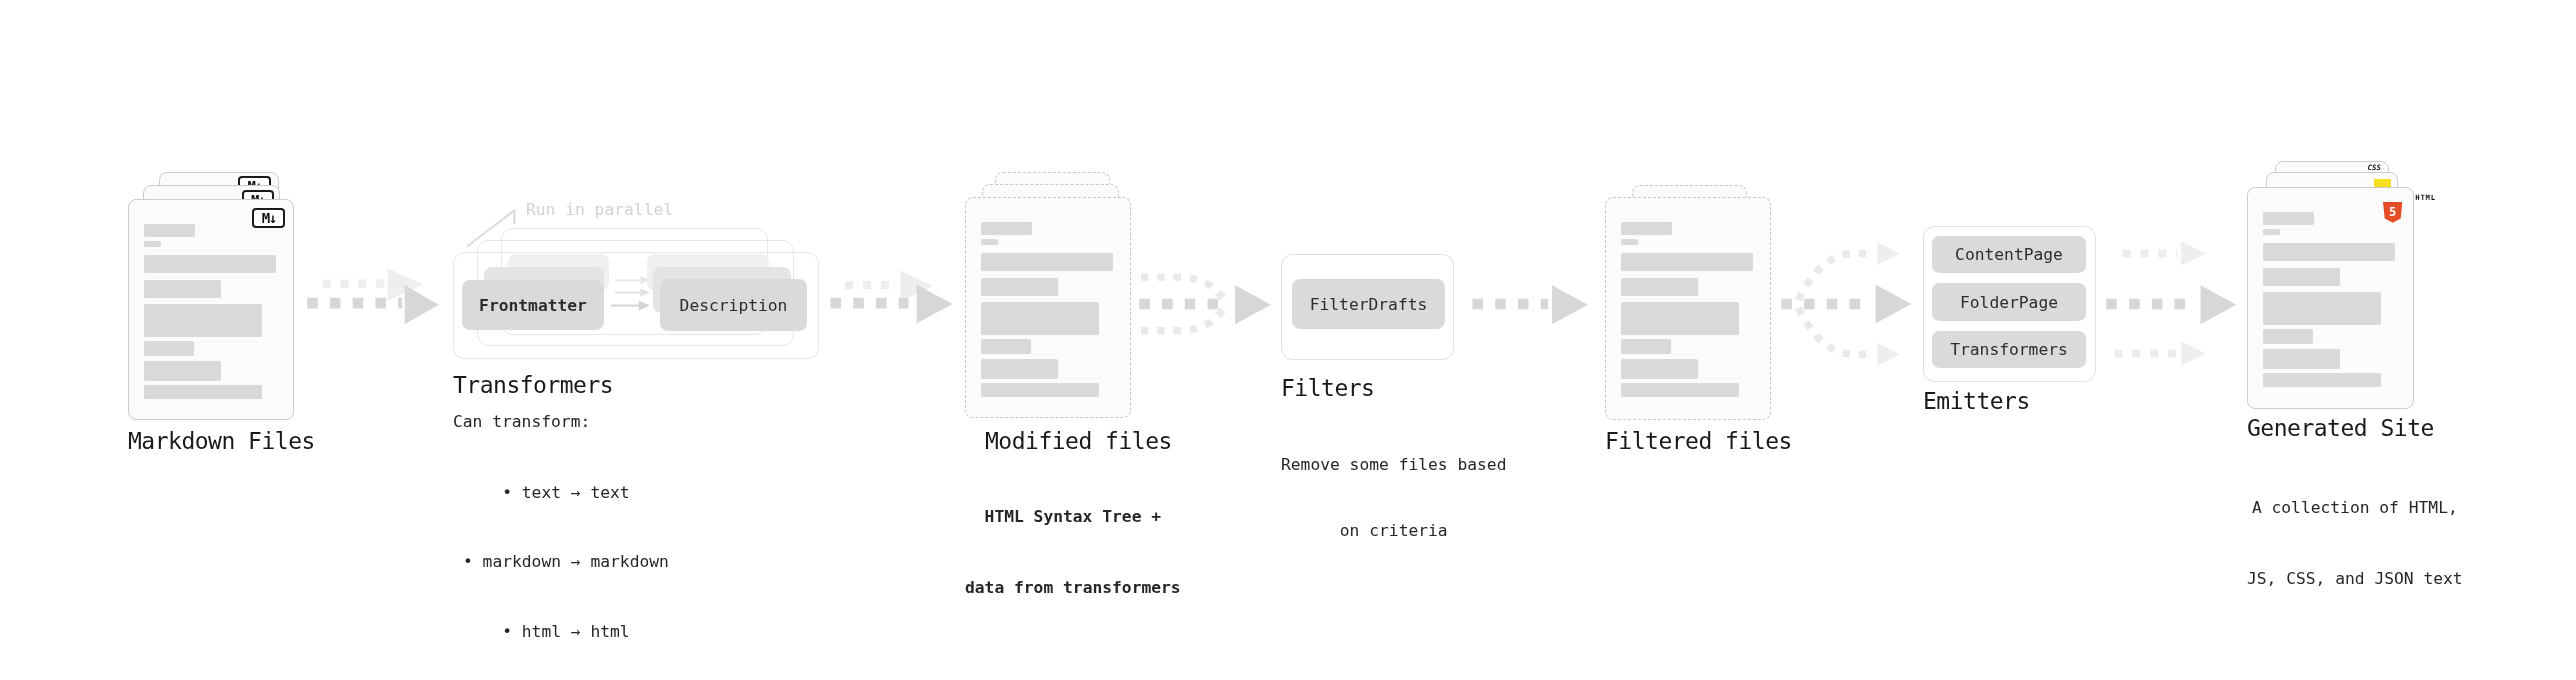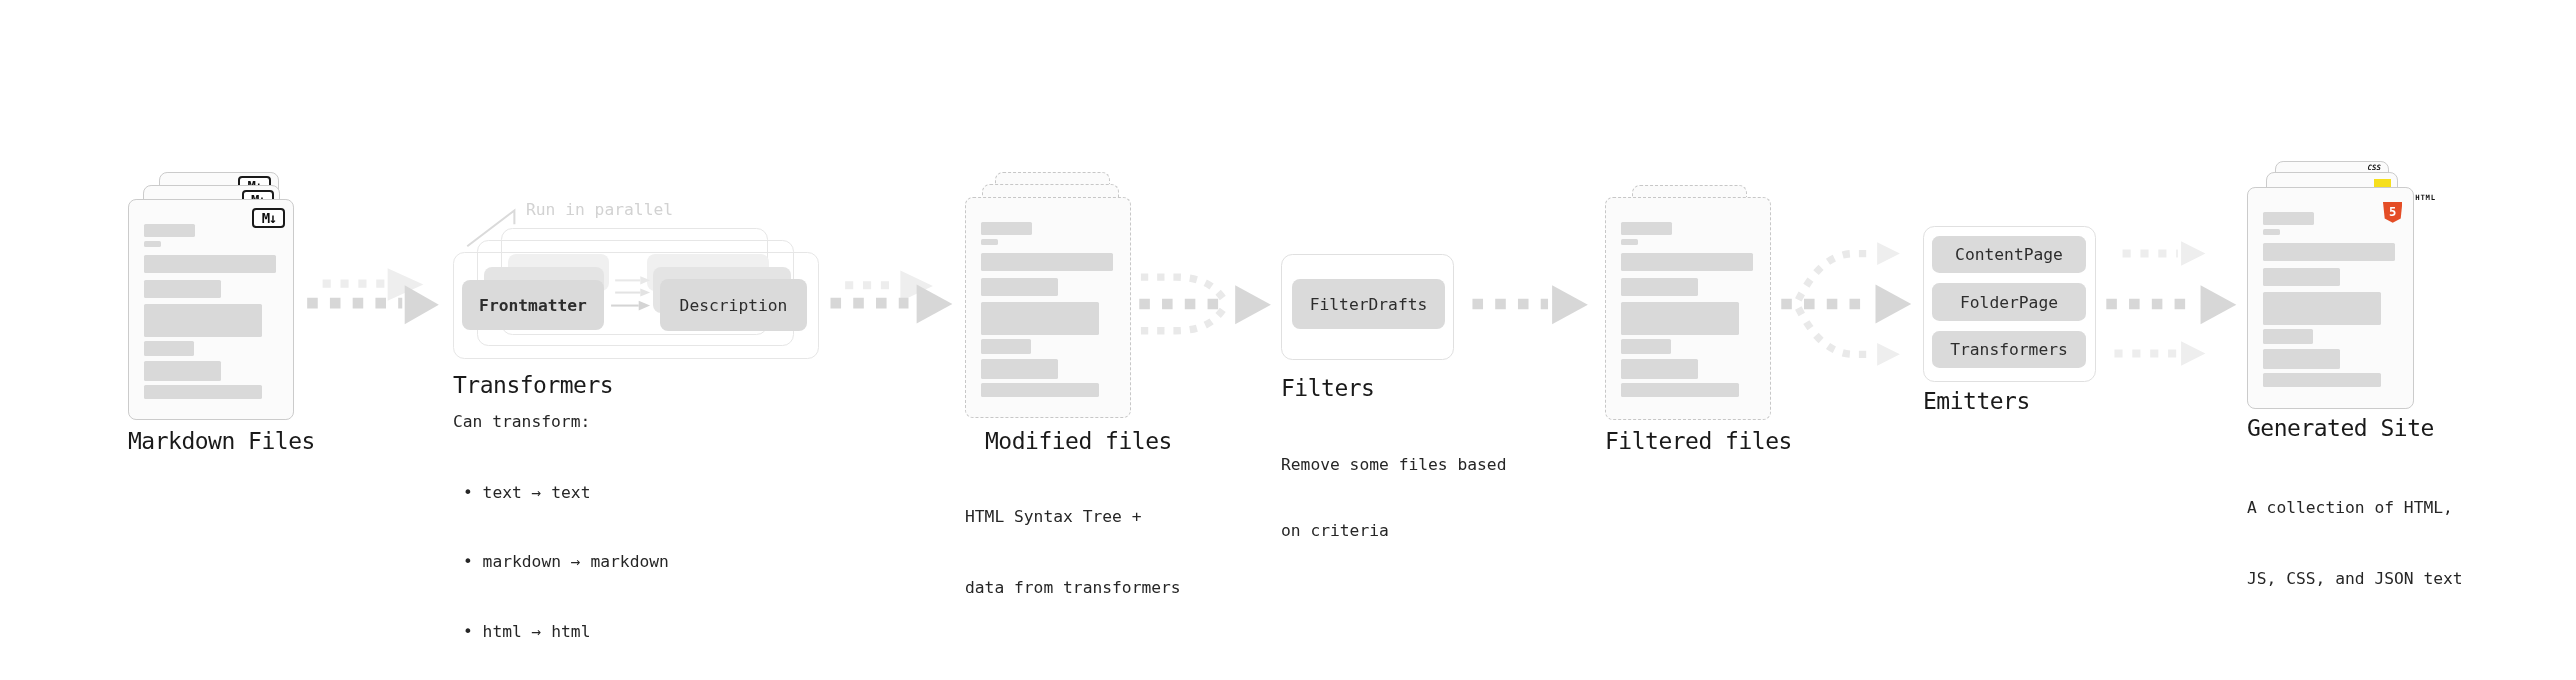--- a/index.html
+++ b/index.html
@@ -31,21 +31,21 @@
   .node-echo{position:absolute;border-radius:8.1px;}
   .node-btn{position:absolute;background:#dadada;border-radius:8.1px;display:flex;align-items:center;
             justify-content:center;font-size:16.3px;color:#2d2d2d;}
 
   
   .group-box{position:absolute;background:#ffffff;border:1.6px solid #e0e0e0;border-radius:11.4px;box-sizing:border-box;}
 
   
   .stage-title{position:absolute;font-size:23px;font-weight:500;color:#1a1a1a;letter-spacing:-0.5px;line-height:28px;white-space:pre;}
   .stage-sub{position:absolute;font-size:16.3px;color:#262626;line-height:23.6px;white-space:pre;}
-  .stage-sub .line{display:block;}
+  .stage-sub .line{display:block;text-align:center;}
   .bullets .line{display:block;line-height:22px;}
   .annotation{position:absolute;font-size:16.3px;color:#d2d2d2;white-space:pre;}
 
   svg.arrow-layer{position:absolute;left:0;top:0;z-index:6;pointer-events:none;}
   .z1{z-index:1}.z2{z-index:2}.z3{z-index:3}
 </style>
 </head>
 <body>
 
 <div id="canvas">
@@ -97,21 +97,21 @@
       <div class="skel" style="top: 24.4px; width: 51px; height: 12.2px;"></div>
       <div class="skel" style="top: 41px; width: 17px; height: 5.7px;"></div>
       <div class="skel" style="top: 55px; width: 132px; height: 18px;"></div>
       <div class="skel" style="top: 80px; width: 77px; height: 18px;"></div>
       <div class="skel" style="top: 104px; width: 118px; height: 32.5px;"></div>
       <div class="skel" style="top: 141px; width: 50px; height: 15.4px;"></div>
       <div class="skel" style="top: 161px; width: 77px; height: 19.5px;"></div>
       <div class="skel" style="top: 185px; width: 118px; height: 14px;"></div>
     </div>
   <div class="stage-title" style="left:965px;top:427px;margin-left:20px;">Modified files</div>
-  <div class="stage-sub" style="left:965px;top:458px;">
+  <div class="stage-sub" style="left:965px;top:458px;font-weight:bold;">
     <span class="line">HTML Syntax Tree +</span>
     <span class="line">data from transformers</span>
   </div>
 
   <div class="group-box z1" style="left:1281px;top:254px;width:173px;height:106px;"></div>
   <div class="node-btn z2" style="left:1292px;top:279px;width:153px;height:50px;">FilterDrafts</div>
   <div class="stage-title" style="left:1281px;top:374px;">Filters</div>
   <div class="stage-sub" style="left:1281px;top:410px;line-height:22px;">
     <span class="line">Remove some files based</span>
     <span class="line">on criteria</span>

